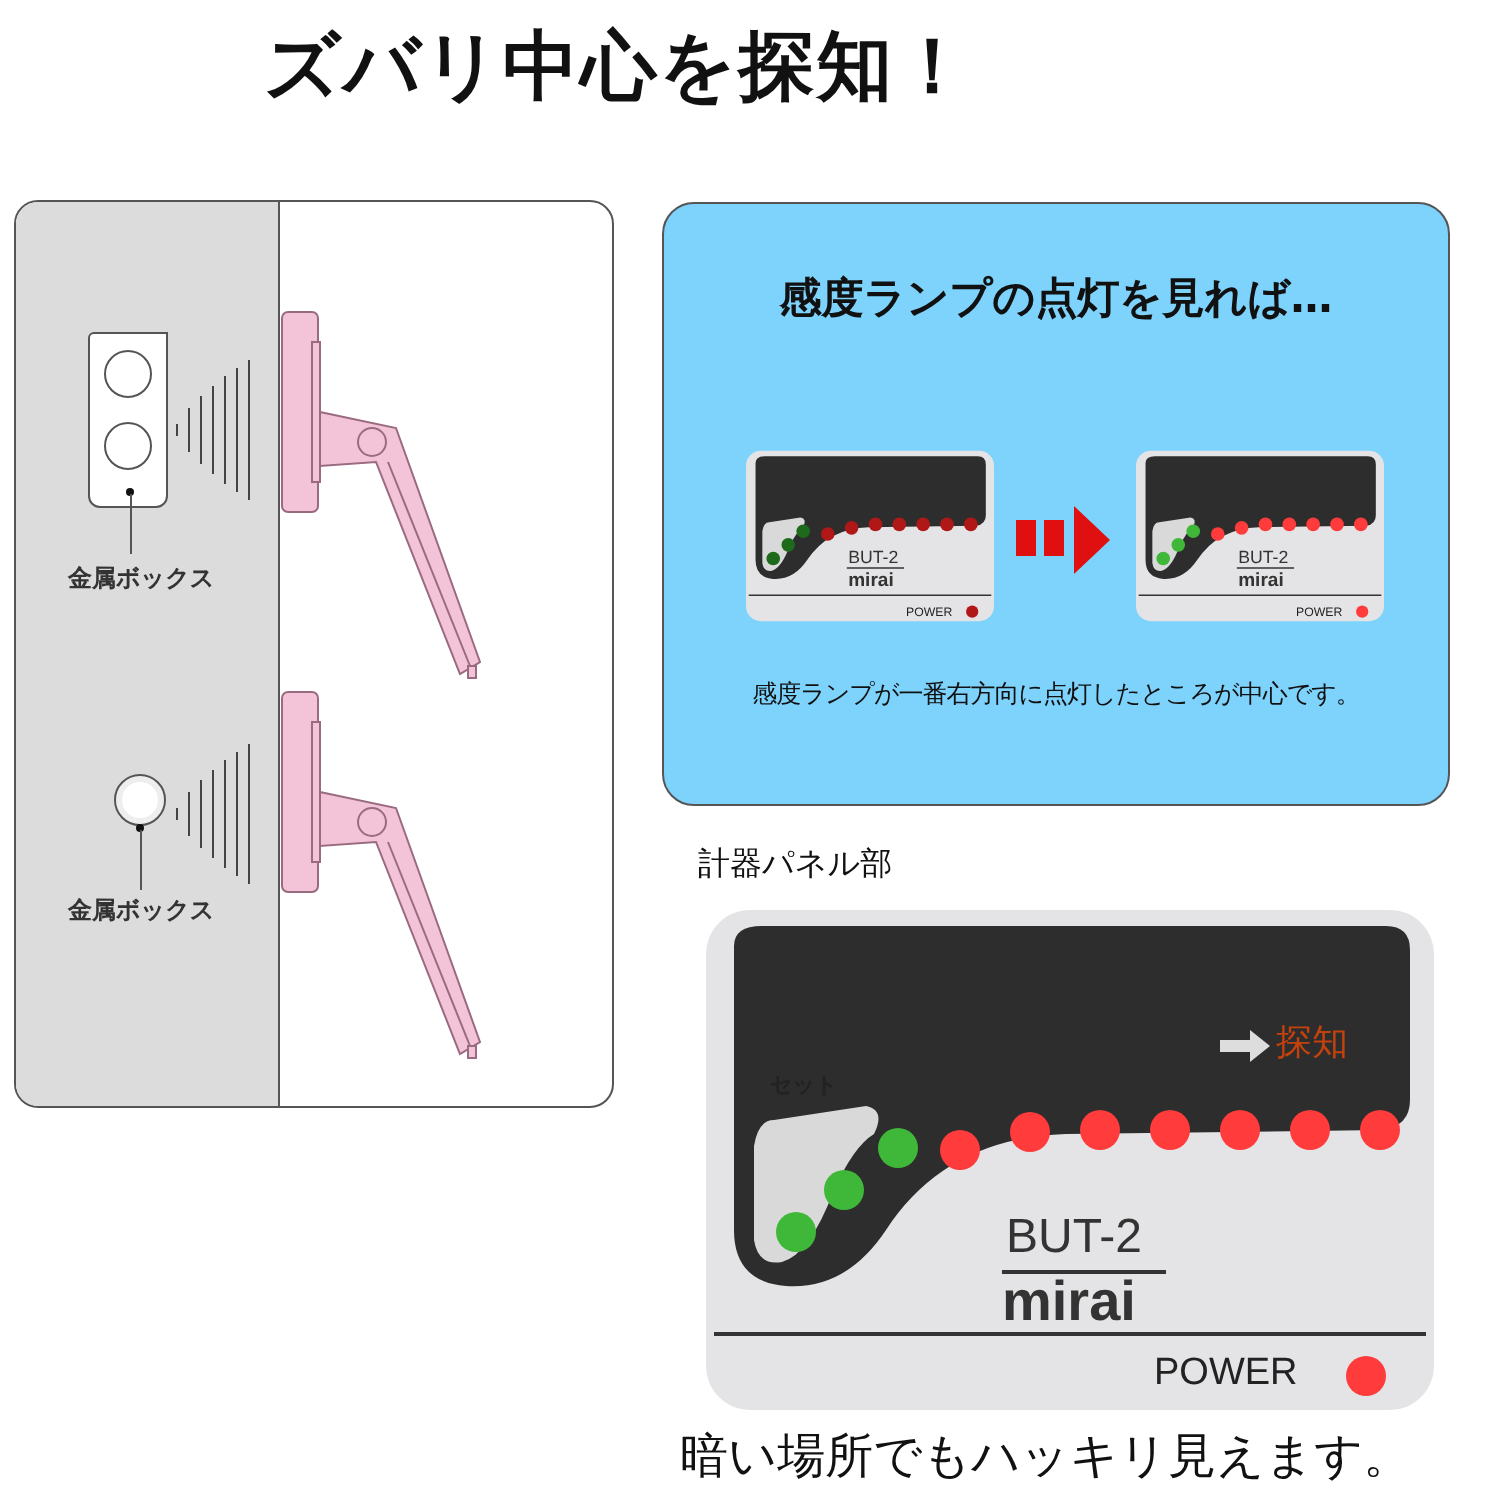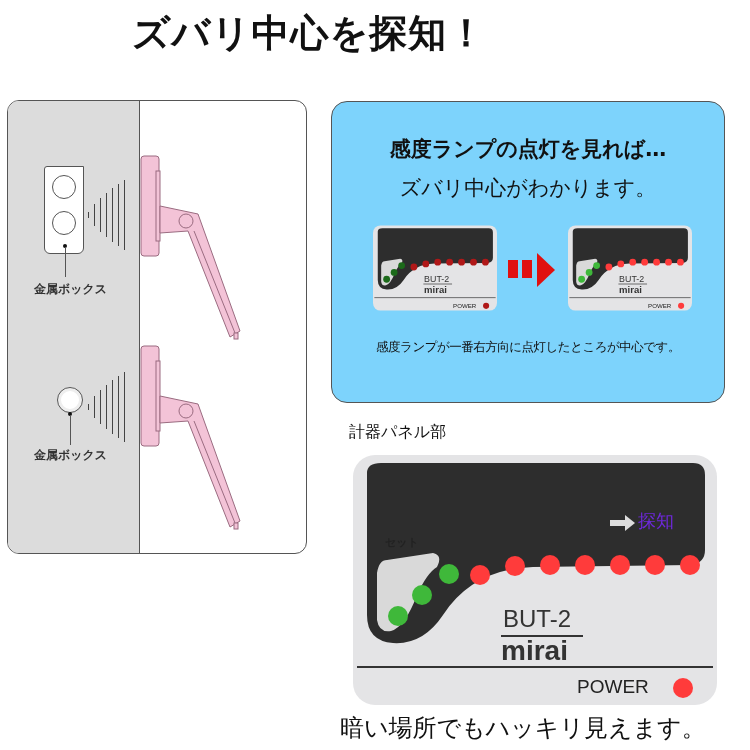--- a/index.html
+++ b/index.html
@@ -83,21 +83,20 @@
     <rect class="pink" x="18" y="20" width="4" height="70"></rect>
     <path class="pink" d="M22 55 L60 63 L102 180 L92 186 L50 80 L22 82 Z"></path>
     <circle class="pink" cx="48" cy="70" r="7"></circle>
     <line x1="56" y1="80" x2="97" y2="182" stroke="#9a6b80"></line>
     <rect class="pink" x="96" y="182" width="4" height="6"></rect>
   </svg>
 </div>
 
 <div class="callout">
   <div class="c-h1">感度ランプの点灯を見れば…</div>
-  <div class="c-h2">ズバリ中心がわかります。</div>
 
   <svg class="mini" style="left:41px" viewBox="0 0 364 250">
     <rect x="0" y="0" width="364" height="250" rx="22" fill="#e4e4e6"></rect>
     <path d="M14 18 Q14 8 28 8 L340 8 Q352 8 352 20 L352 95 Q352 108 338 110 L180 112 Q120 114 90 160 Q70 190 40 188 Q14 186 14 160 Z" fill="#2d2d2d"></path>
     <path d="M34 105 Q26 105 24 118 L24 165 Q26 178 38 176 Q52 172 64 140 Q74 118 84 112 Q90 100 80 98 Z" fill="#d9d9d9"></path>
     <g fill="#b01818">
         <circle cx="120" cy="122" r="10"></circle>
         <circle cx="155" cy="113" r="10"></circle>
         <circle cx="190" cy="108" r="10"></circle>
         <circle cx="225" cy="108" r="10"></circle>
@@ -171,21 +170,21 @@
       </g>
     <g fill="#3fb83a">
         <circle cx="45" cy="161" r="10"></circle>
         <circle cx="69" cy="140" r="10"></circle>
         <circle cx="96" cy="119" r="10"></circle>
       </g>
     <path d="M257 65 L272 65 L272 60 L282 68 L272 76 L272 71 L257 71 Z" fill="#ddd"></path>
     <line x1="4" y1="212" x2="360" y2="212" stroke="#333" stroke-width="2"></line>
     <circle cx="330" cy="233" r="10" fill="#ff3b3b"></circle>
   </svg>
-  <div style="position:absolute;left:285px;top:54px;font-size:18px;color:#6d28d9;">探知</div>
+  <div style="position:absolute;left:285px;top:54px;font-size:18px;color:#c2410c;">探知</div>
   <div style="position:absolute;left:32px;top:80px;font-size:11px;color:#222;font-weight:bold;">セット</div>
   <div style="position:absolute;left:150px;top:150px;font-size:24px;color:#333;font-family:'Liberation Sans',sans-serif;">BUT-2</div>
   <div style="position:absolute;left:148px;top:180px;width:82px;height:2px;background:#333;"></div>
   <div style="position:absolute;left:148px;top:180px;font-size:28px;font-weight:bold;color:#333;font-family:'Liberation Sans',sans-serif;">mirai</div>
   <div style="position:absolute;left:224px;top:221px;font-size:19px;color:#222;font-family:'Liberation Sans',sans-serif;">POWER</div>
 </div>
 
 <div class="bottom-caption">暗い場所でもハッキリ見えます。</div>
 
 </body></html>

